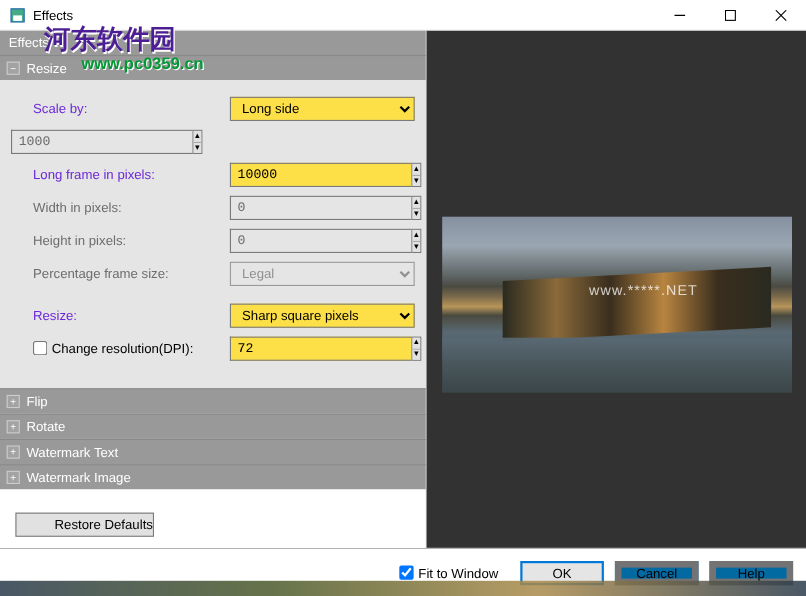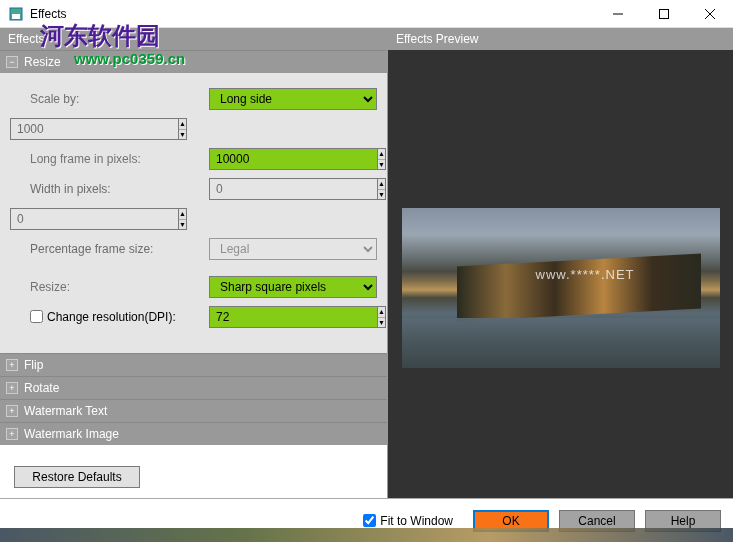--- a/index.html
+++ b/index.html
@@ -17,49 +17,49 @@
 .main { display: flex; height: 470px; }
 .left { width: 388px; border-right: 1px solid #999; display: flex; flex-direction: column; }
 .right { flex: 1; display: flex; flex-direction: column; position: relative; }
 
 .panel-title { background: #999; color: #fff; padding: 4px 8px; font-weight: 400; }
 .group-header { background: #999; color: #fff; padding: 4px 6px; display: flex; align-items: center; gap: 6px; border-top: 1px solid #888; cursor: pointer; }
 .group-header .toggle { width: 12px; height: 12px; border: 1px solid #ccc; display: flex; align-items: center; justify-content: center; font-size: 9px; line-height: 1; background: rgba(255,255,255,0.1); }
 
 .resize-body { background: #e5e5e5; padding: 14px 10px 18px 10px; flex-shrink: 0; }
 .form-row { display: flex; align-items: center; margin-bottom: 6px; height: 24px; }
-.form-row .lbl { width: 200px; padding-left: 20px; color: #737373; }
+.form-row .lbl { width: 200px; padding-left: 20px; color: #6d28d9; }
 .form-row .ctrl { flex: 1; display: flex; }
 .form-row.disabled .lbl { color: #6d6d6d; }
 .form-row.disabled .ctrl input, .form-row.disabled .ctrl select { color: #6d6d6d; background: #e5e5e5; }
 
-select, input[type=text] { height: 22px; border: 1px solid #7a7a7a; padding: 2px 6px; background: #84cc16; }
+select, input[type=text] { height: 22px; border: 1px solid #7a7a7a; padding: 2px 6px; background: #fde047; }
 select { width: 168px; }
 .spinner { display: flex; width: 168px; }
-.spinner input { flex: 1; border-right: none; }
+.spinner input { flex: 1; border-right: none; font-family: Liberation Mono, monospace; }
 .spinner .spin-btns { width: 16px; display: flex; flex-direction: column; border: 1px solid #7a7a7a; }
 .spinner .spin-btns div { flex: 1; display: flex; align-items: center; justify-content: center; font-size: 7px; background: #e1e1e1; cursor: pointer; }
 .spinner .spin-btns div:first-child { border-bottom: 1px solid #aaa; }
 
 .checkbox-row { display: flex; align-items: flex-start; gap: 4px; padding-left: 20px; }
 .checkbox-row input[type=checkbox] { width: 13px; height: 13px; }
 
 .left-spacer { flex: 1; background: #fff; }
 
 .preview-area { flex: 1; background: #323232; position: relative; display: flex; align-items: center; justify-content: center; overflow: hidden; }
 .preview-img { width: 318px; height: 132px; background: linear-gradient(180deg, #8591a0 0%, #9aa6b2 20%, #606868 40%, #4a4a42 48%, #7a6a4a 55%, #b8955a 62%, #4a4a3e 68%, #5a6a75 80%, #3a4648 100%); position: relative; padding-left: 38px; }
 .preview-img::before { content:""; position:absolute; left:55px; top:52px; width:244px; height:55px; background: linear-gradient(90deg, #2a2a20 0%, #8a6a3a 20%, #3a2e1e 40%, #b88540 60%, #3a2e1e 80%, #2a2a20 100%); transform: skewY(-3deg); }
 .preview-img::after { content:""; position:absolute; left:0; top:110px; right:0; height:50px; background: linear-gradient(180deg, rgba(90,106,117,0.9) 0%, rgba(58,70,72,1) 100%); }
 .preview-watermark { position:absolute; color: rgba(255,255,255,0.75); font-size:13px; letter-spacing:1px; right:85px; top:45%; }
 
 .footer { height: 44px; border-top: 1px solid #aaa; display: flex; align-items: center; padding: 0 12px; gap: 10px; background: #fff; }
 .footer .spacer { flex: 1; }
-.btn { min-width: 76px; height: 22px; border: 1px solid #737373; background: #a3a3a3; display: flex; align-items: center; justify-content: center; padding: 0 12px; cursor: pointer; }
-.btn.primary { border: 2px solid #0078d7; background: #f97316; }
-.restore-btn { width: 126px; height: 22px; border: 1px solid #7a7a7a; background: #e1e1e1; display: flex; align-items: center; justify-content: center; cursor: pointer; margin: 0 0 10px 14px; }
+.btn { min-width: 76px; height: 22px; border: 6px solid #737373; background: #0369a1; display: flex; align-items: center; justify-content: center; padding: 0 12px; cursor: pointer; }
+.btn.primary { border: 2px solid #0078d7; background: #e5e5e5; }
+.restore-btn { width: 126px; height: 22px; border: 1px solid #7a7a7a; background: #e1e1e1; display: flex; align-items: center; justify-content: flex-end; cursor: pointer; margin: 0 0 10px 14px; }
 .left-bottom { background: #fff; }
 
 .fit-check { display: flex; align-items: center; gap: 4px; margin-right: 10px; justify-content: flex-end; }
 .fit-check input { width: 13px; height: 13px; }
 
 .bottom-strip { position:absolute; bottom:0; left:0; right:0; height:14px; background: linear-gradient(90deg, #2a3a4a, #4a5a2a, #aa8a4a, #2a3a4a); opacity:0.85; }
 </style>
 </head>
 <body>
 
@@ -139,20 +139,21 @@
           <div class="spinner">
             <input type="text" disabled="" value="0" style="">
             <div class="spin-btns">
                 <div>▲</div>
                 <div>▼</div>
               </div>
           </div>
         </div>
       </div>
       <div class="form-row disabled">
+        <div class="lbl">Height in pixels:</div>
         <div class="ctrl">
           <div class="spinner">
             <input type="text" disabled="" value="0" style="">
             <div class="spin-btns">
                 <div>▲</div>
                 <div>▼</div>
               </div>
           </div>
         </div>
       </div>
@@ -205,21 +206,20 @@
 
     <div class="left-spacer"></div>
     <div class="left-bottom">
       <div class="restore-btn">
         <span>Restore Defaults</span>
       </div>
     </div>
   </div>
 
   <div class="right">
-    <div class="panel-title">Effects Preview</div>
     <div class="preview-area">
       <div class="preview-img">
         <div class="preview-watermark">www.*****.NET</div>
       </div>
     </div>
   </div>
 </div>
 
 <div class="footer">
   <div class="spacer"></div>

